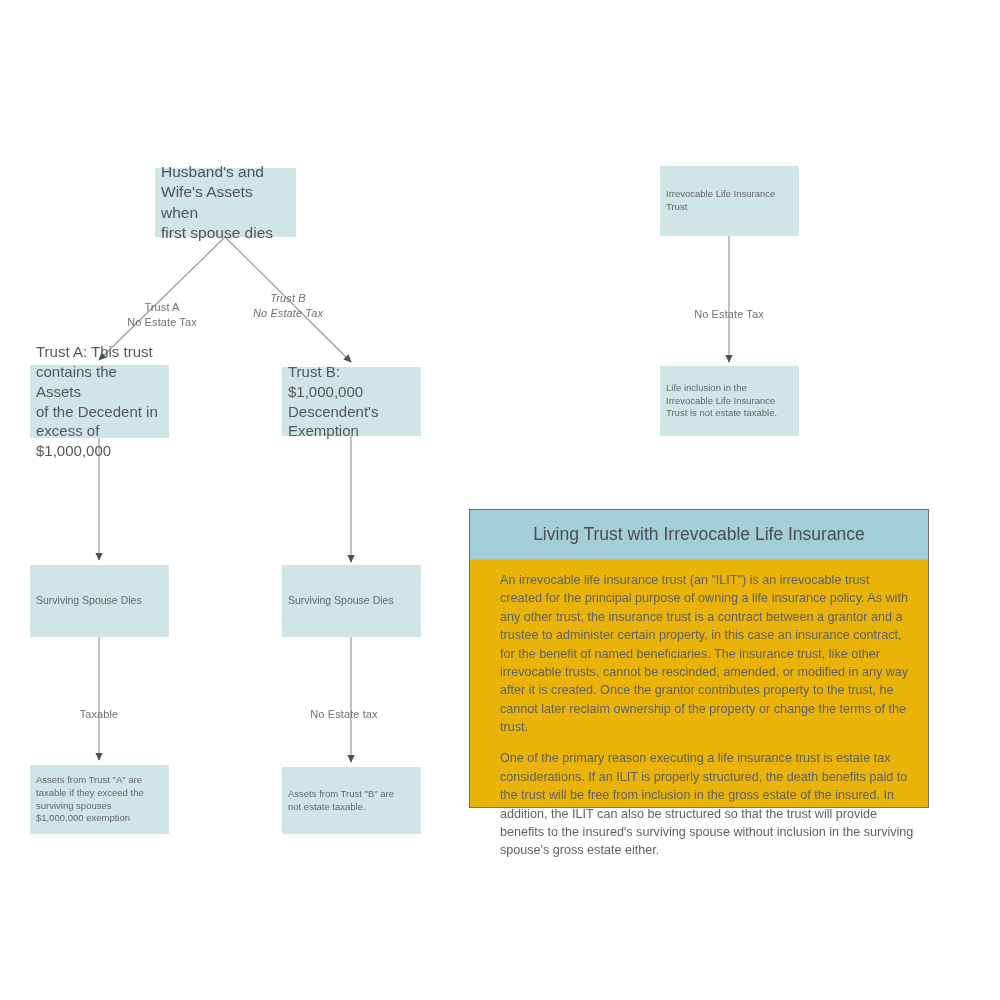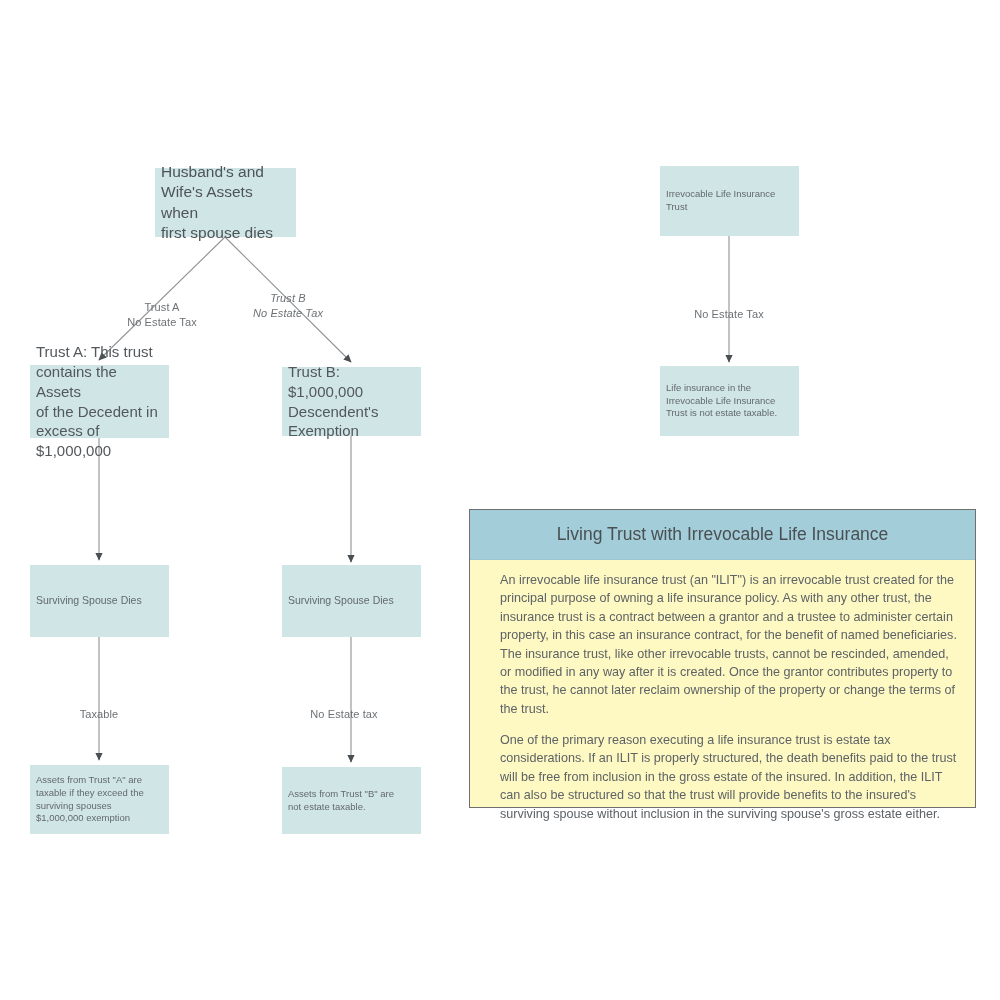--- a/index.html
+++ b/index.html
@@ -57,25 +57,25 @@
   .t-lg { font-size: 15.5px; color: #4f5458; }
   .t-md { font-size: 15px; color: #53585c; }
   .t-sm { font-size: 10.5px; color: #64696d; }
   .t-xs { font-size: 9.5px; color: #65696d; }
 
   
   #info-panel {
     position: absolute;
     left: 469px;
     top: 509px;
-    width: 507px;
+    width: 460px;
     height: 299px;
     box-sizing: border-box;
     border: 1px solid #6f6f6f;
-    background: #fef9c3;
+    background: #eab308;
   }
   #info-header {
     height: 49px;
     background: #a3cdd8;
     border-bottom: 1px solid #9ec4ce;
     display: flex;
     align-items: center;
     justify-content: center;
     color: #4a4f53;
     font-size: 17.5px;
@@ -178,21 +178,21 @@
   <div class="node t-xs" style="left:660px; top:166px; width:139px; height:70px;">
     <span class="label">Irrevocable Life Insurance
 Trust</span>
   </div>
 
   <div class="edge-label" style="left:679px; top:292px; width:100px;">
     <span>No Estate Tax</span>
   </div>
 
   <div class="node t-xs" style="left:660px; top:366px; width:139px; height:70px;">
-    <span class="label">Life insurance in the
+    <span class="label">Life inclusion in the
 Irrevocable Life Insurance
 Trust is not estate taxable.</span>
   </div>
 
   <div id="info-panel">
     <div id="info-header">
       <span>Living Trust with Irrevocable Life Insurance</span>
     </div>
     <div id="info-body">
       <p>An irrevocable life insurance trust (an "ILIT") is an irrevocable trust created for the principal purpose of owning a life insurance policy. As with any other trust, the insurance trust is a contract between a grantor and a trustee to administer certain property, in this case an insurance contract, for the benefit of named beneficiaries. The insurance trust, like other irrevocable trusts, cannot be rescinded, amended, or modified in any way after it is created. Once the grantor contributes property to the trust, he cannot later reclaim ownership of the property or change the terms of the trust.</p>

